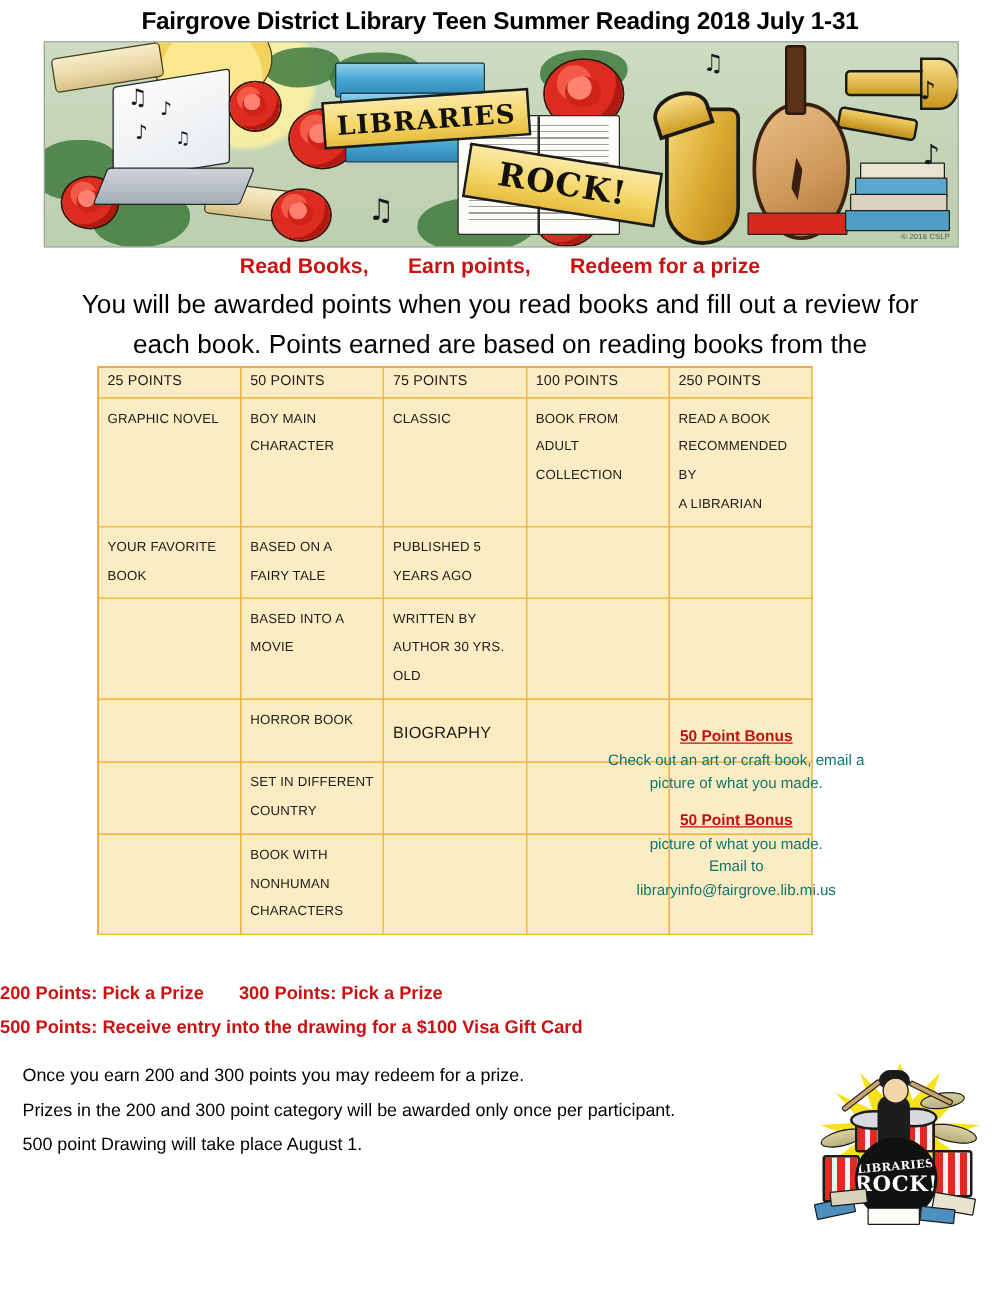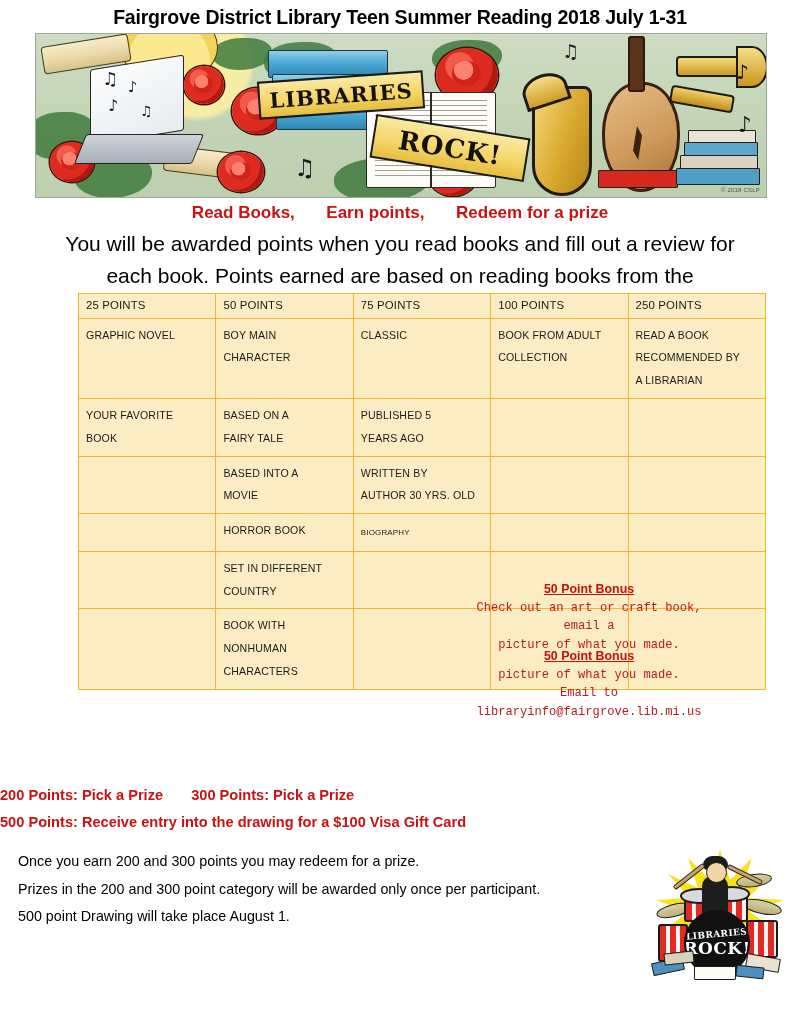--- a/index.html
+++ b/index.html
@@ -168,21 +168,21 @@
     text-align: center;
     font-size: 21px;
     line-height: 1.52;
   }
 
   
   #points-table {
     position: absolute;
     top: 293px;
     left: 78px;
-    width: 688px;
+    width: 572px;
     border-collapse: collapse;
     table-layout: fixed;
     background: #ef4444;
   }
   #points-table td {
     border: 1.6px solid #edb832;
     background: #fcecc4;
     vertical-align: top;
     padding: 5px 7px 6px 7px;
     font-size: 10.6px;
@@ -193,21 +193,21 @@
   #points-table tr.header-row td {
     font-size: 11.4px;
     line-height: 1.2;
     padding-top: 5px;
     padding-bottom: 5px;
     font-weight: normal;
   }
   #points-table td.smallcaps {
     font-variant: small-caps;
     text-transform: lowercase;
-    font-size: 12px;
+    font-size: 18px;
   }
   .cell-line { display: block; }
 
   
   .bonus-overlay {
     position: absolute;
     text-align: center;
     pointer-events: none;
   }
   .bonus-title {
@@ -215,22 +215,21 @@
     font-weight: bold;
     font-size: 12.4px;
     text-decoration: underline;
     display: block;
     margin-bottom: 3px;
   }
   .bonus-body {
     display: block;
     font-size: 12.1px;
     line-height: 1.52;
-    color: #b91c1c;
-    font-family: Liberation Mono, monospace;
+    color: #0f766e;
   }
 
   
   #prize-lines {
     position: absolute;
     top: 782px;
     left: 0;
     width: 800px;
     text-align: left;
     color: #cc1111;

